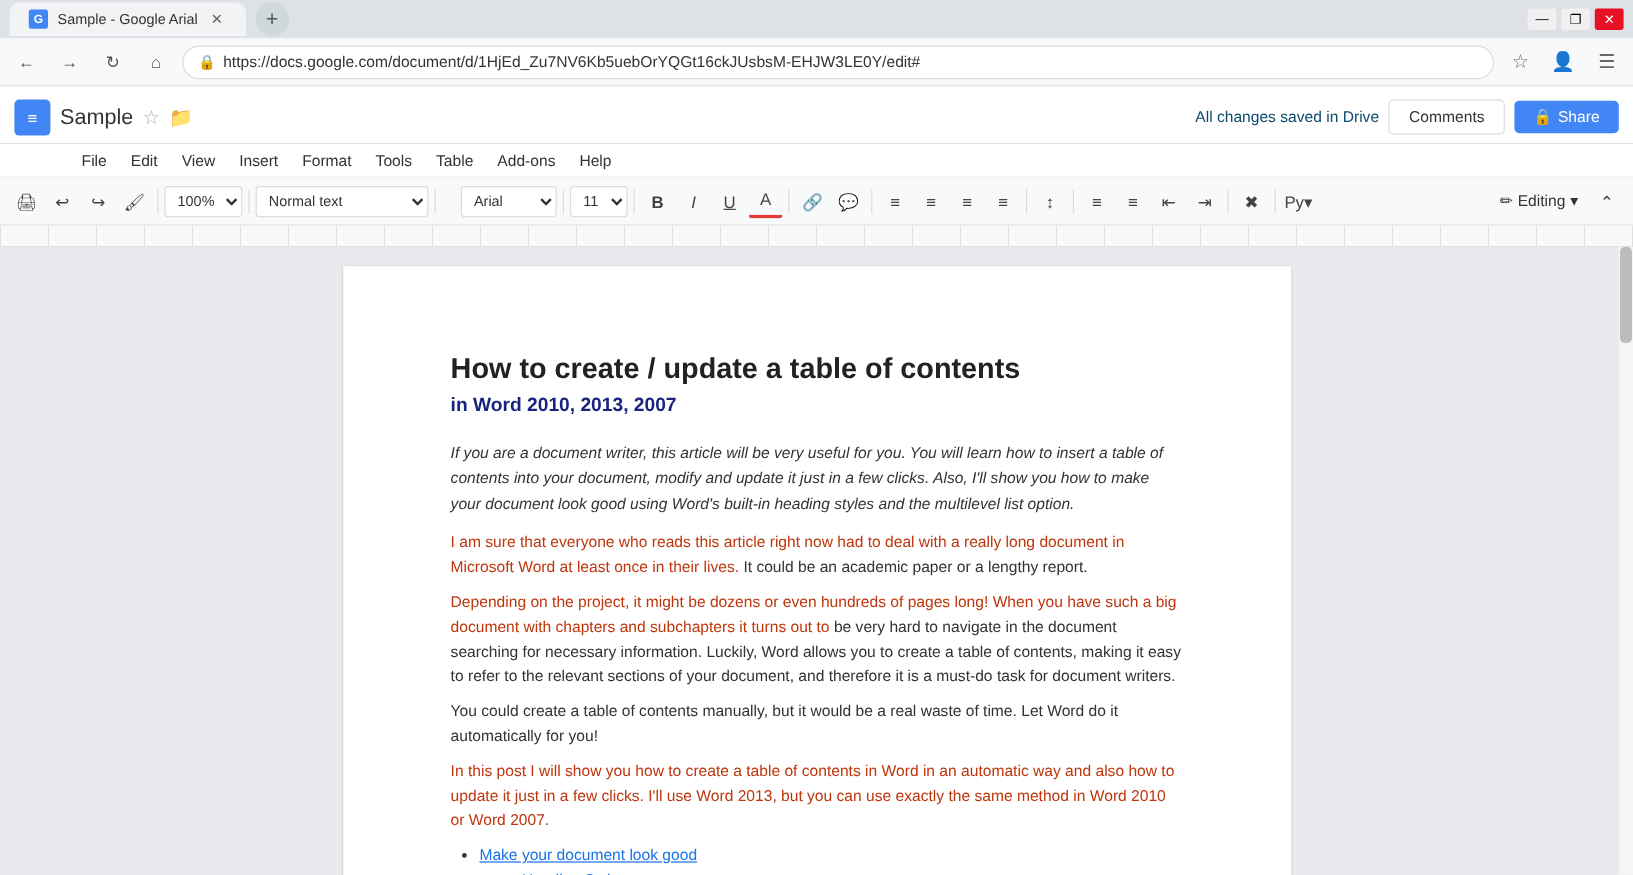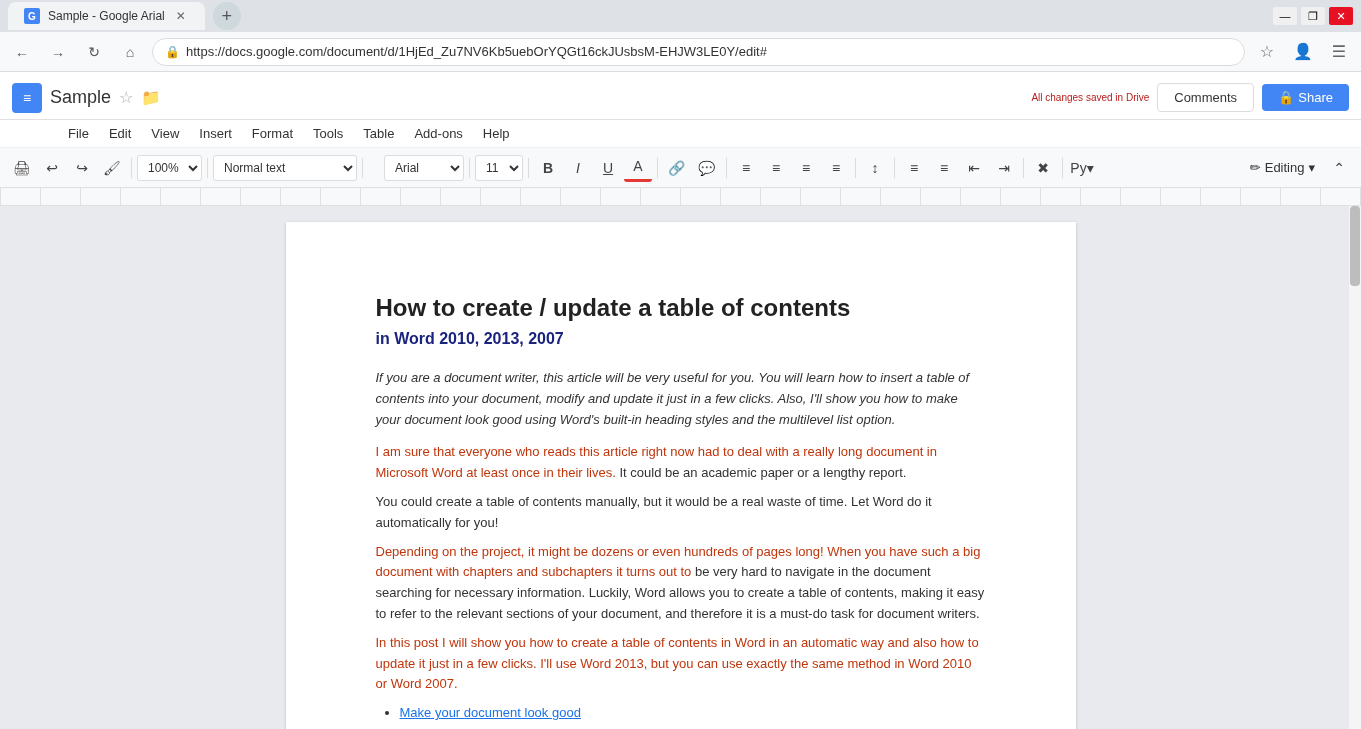--- a/index.html
+++ b/index.html
@@ -336,21 +336,21 @@
   <div class="history-icon">👤</div>
   <div class="menu-icon">☰</div>
 </div>
 
 <div class="docs-header">
   <div class="docs-logo">≡</div>
   <span class="docs-title">Sample</span>
   <span class="docs-star">☆</span>
   <span class="docs-folder">📁</span>
   <div class="docs-header-right">
-    <span style="font-size:10px;color:#b91c1c;">All changes saved in Drive</span>
+    <span style="font-size:13px;color:#0c4a6e;">All changes saved in Drive</span>
     <button class="btn-comments">Comments</button>
     <button class="btn-share">
       <span>🔒</span>
       <span>Share</span>
     </button>
   </div>
 </div>
 
 <div class="docs-menubar">
   <div class="menu-item">File</div>
@@ -435,26 +435,26 @@
 
     <div class="page-body">
       <p class="italic-intro">If you are a document writer, this article will be very useful for you. You will learn how to insert a table of contents into your document, modify and update it just in a few clicks. Also, I'll show you how to make your document look good using Word's built-in heading styles and the multilevel list option.</p>
 
       <p class="body-para">
         <span class="color-orange">I am sure that everyone who reads this article right now had to deal with a really long document in Microsoft Word at least once in their lives.</span>
         <span> It could be an academic paper or a lengthy report.</span>
       </p>
 
       <p class="body-para">
-        <span>You could create a table of contents manually, but it would be a real waste of time. Let Word do it automatically for you!</span>
-      </p>
-
-      <p class="body-para">
         <span class="color-orange">Depending on the project, it might be dozens or even hundreds of pages long! When you have such a big document with chapters and subchapters it turns out to</span>
         <span> be very hard to navigate in the document searching for necessary information. Luckily, Word allows you to create a table of contents, making it easy to refer to the relevant sections of your document, and therefore it is a must-do task for document writers.</span>
+      </p>
+
+      <p class="body-para">
+        <span>You could create a table of contents manually, but it would be a real waste of time. Let Word do it automatically for you!</span>
       </p>
 
       <p class="body-para">
         <span class="color-orange">In this post I will show you how to create a table of contents in Word in an automatic way and also how to update it just in a few clicks. I'll use Word 2013, but you can use exactly the same method in Word 2010 or Word 2007.</span>
       </p>
 
       <ul class="bullet-list">
         <li class="bullet-item">
           <a class="doc-link">Make your document look good</a>
           <ul class="sub-list">

